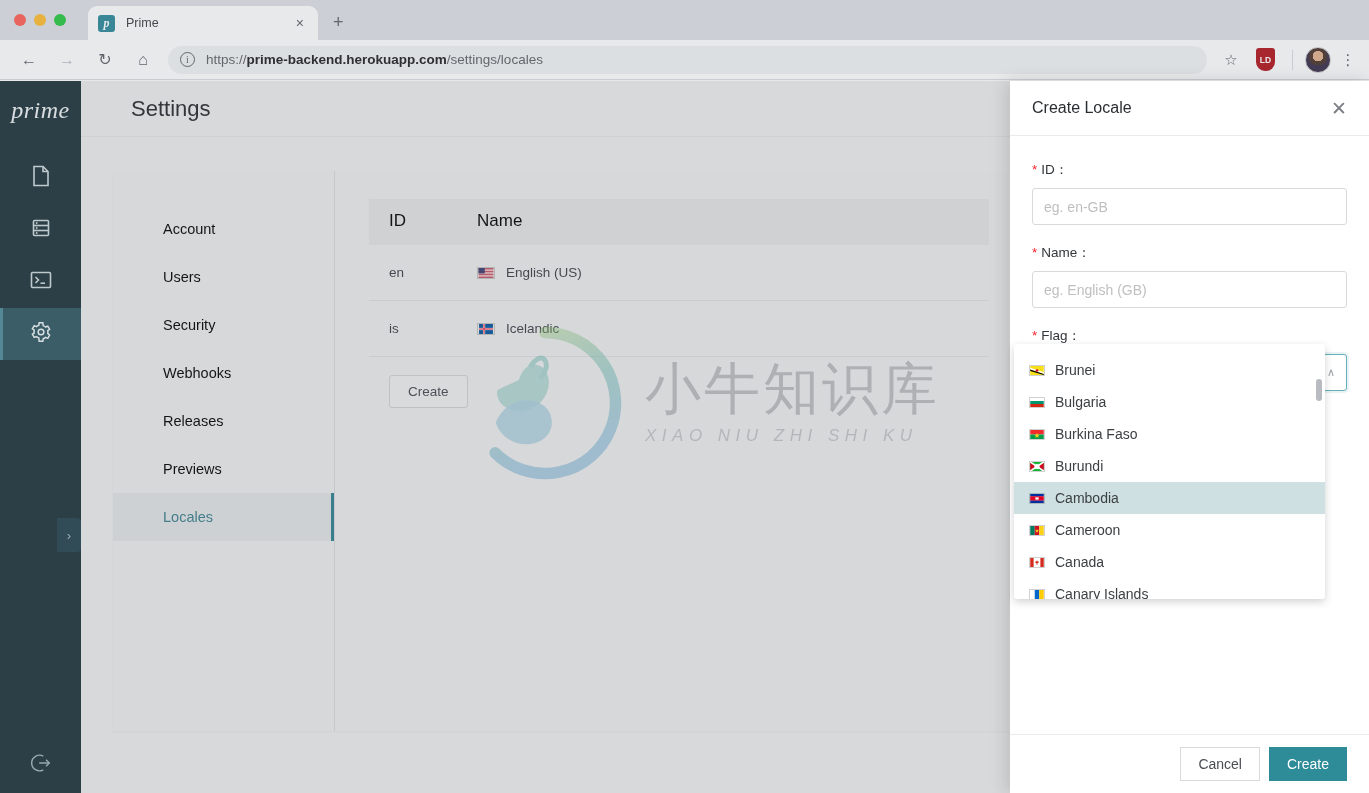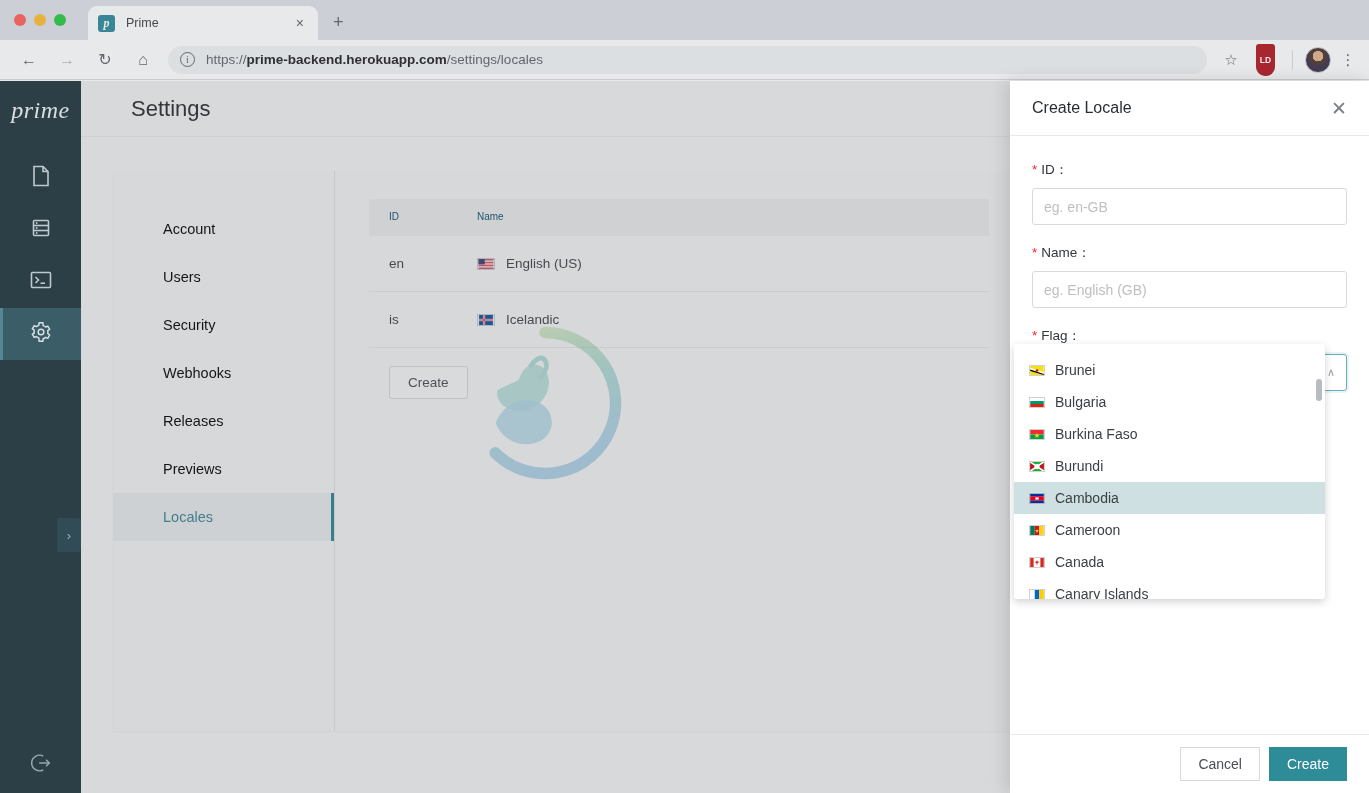--- a/index.html
+++ b/index.html
@@ -64,21 +64,21 @@
   .omni-info {
     width: 15px; height: 15px; border: 1.3px solid #5f6368; border-radius: 50%;
     color: #5f6368; font-size: 10px; display: flex; align-items: center;
     justify-content: center; flex: none; font-family: "Liberation Serif", serif;
   }
   .omni-url { margin-left: 11px; font-size: 13.5px; color: #5f6368; white-space: nowrap; }
   .omni-url b { color: #202124; font-weight: 700; }
   .toolbar-right { display: flex; align-items: center; gap: 2px; padding-right: 10px; }
   .star-icon { color: #5f6368; font-size: 15px; width: 28px; text-align: center; }
   .ext-badge {
-    width: 19px; height: 32px; background: #b3161d; color: #fff;
+    width: 19px; height: 23px; background: #b3161d; color: #fff;
     font-size: 8.5px; font-weight: bold; display: flex; align-items: center;
     justify-content: center; border-radius: 3px 3px 9px 9px; margin: 0 9px; text-align: center;
   }
   .tb-sep { width: 1px; height: 20px; background: #dadce0; margin: 0 6px; }
   .avatar-img {
     width: 26px; height: 26px; border-radius: 50%;
     background: radial-gradient(circle at 50% 34%, #e3b18c 0 26%, #4a342a 27% 46%, #3a2f4a 47% 100%);
     border: 1px solid #cfcfcf; margin: 0 4px;
   }
   .kebab { color: #5f6368; font-size: 15px; width: 22px; text-align: center; letter-spacing: 0; }
@@ -128,21 +128,21 @@
   .settings-nav { width: 222px; padding-top: 34px; border-right: 1px solid #d8d8d8; }
   .nav-item {
     height: 48px; display: flex; align-items: center; padding-left: 50px;
     font-size: 14.5px; color: #000000;
   }
   .nav-item.active { background: #dfe3e3; color: #3a7d8c; box-shadow: inset -3px 0 0 #2d7f8f; }
 
   .table-wrap { flex: 1; padding: 28px 0 0 34px; }
   .loc-table { width: 620px; border-collapse: collapse; }
   .loc-table th {
-    text-align: left; font-size: 10px; font-weight: 400; color: #0c4a6e;
+    text-align: left; font-size: 17px; font-weight: 400; color: #000000;
     padding: 12px 0 14px 0; background: #e3e3e3;
   }
   .loc-table th.c-id { padding-left: 20px; width: 108px; }
   .loc-table td {
     font-size: 13.5px; color: #3b3f44; padding: 20px 0;
     border-bottom: 1px solid #dcdcdc;
   }
   .loc-table td.c-id { padding-left: 20px; }
   .flag-cell { display: flex; align-items: center; gap: 11px; }
   .flag-chip { width: 18px; height: 12px; display: block; border: .5px solid rgba(0,0,0,.18); }
@@ -406,20 +406,24 @@
               <stop offset="0%" stop-color="#9ccd5e"></stop>
                 <stop offset="50%" stop-color="#3fa89b"></stop>
                 <stop offset="100%" stop-color="#3d92c9"></stop>
             </linearGradient>
           </defs>
           <path d="M50 7a43 43 0 1 1-30.4 73.4" fill="none" stroke="url(#wmg)" stroke-width="7" stroke-linecap="round"></path>
           <path d="M34 36c2-7 7-11 12-9 6 2 8 10 5 17-4 9-14 13-22 10-6-2-9-7-8-12" fill="#3fa89b" opacity=".85"></path>
           <path d="M20 62c4-10 14-16 24-13 7 2 11 8 10 15-1 6-6 10-13 11-9 1-18-4-21-13z" fill="#42a0c4" opacity=".85"></path>
           <path d="M41 28c3-5 7-7 9-4 2 3 0 8-3 11" fill="none" stroke="#3fa89b" stroke-width="3"></path>
         </svg>
+        <span class="wm-text">
+          <span class="wm-cn">小牛知识库</span>
+          <span class="wm-py">XIAO NIU ZHI SHI KU</span>
+        </span>
       </div>
     </div>
   </div>
 
   <div class="scrim"></div>
 
   <div class="drawer">
     <div class="drawer-header">
       <div class="drawer-title">Create Locale</div>
       <div class="drawer-close">✕</div>

